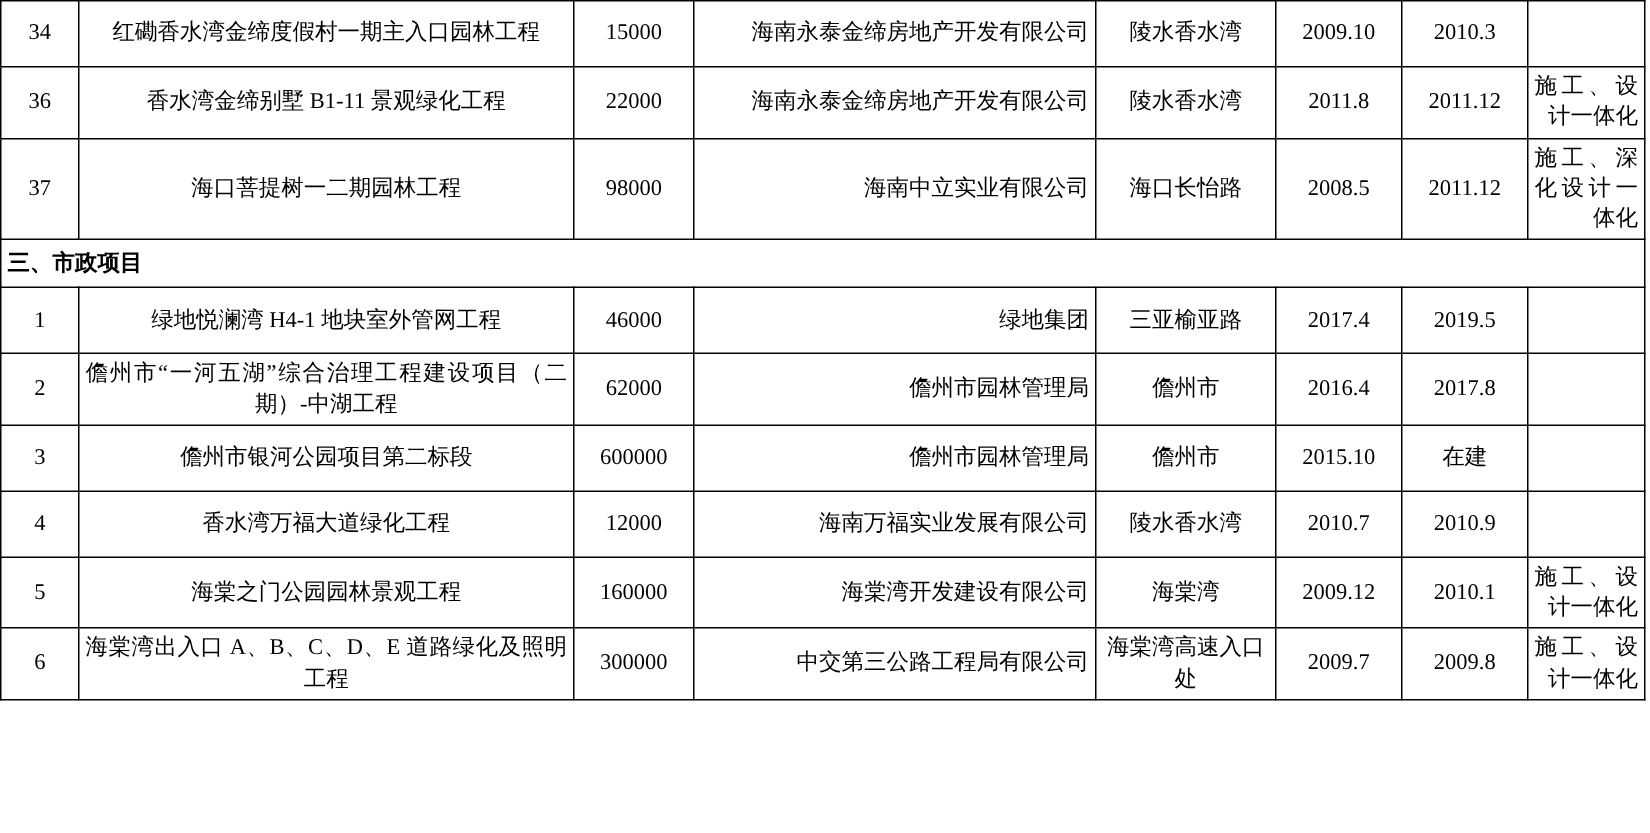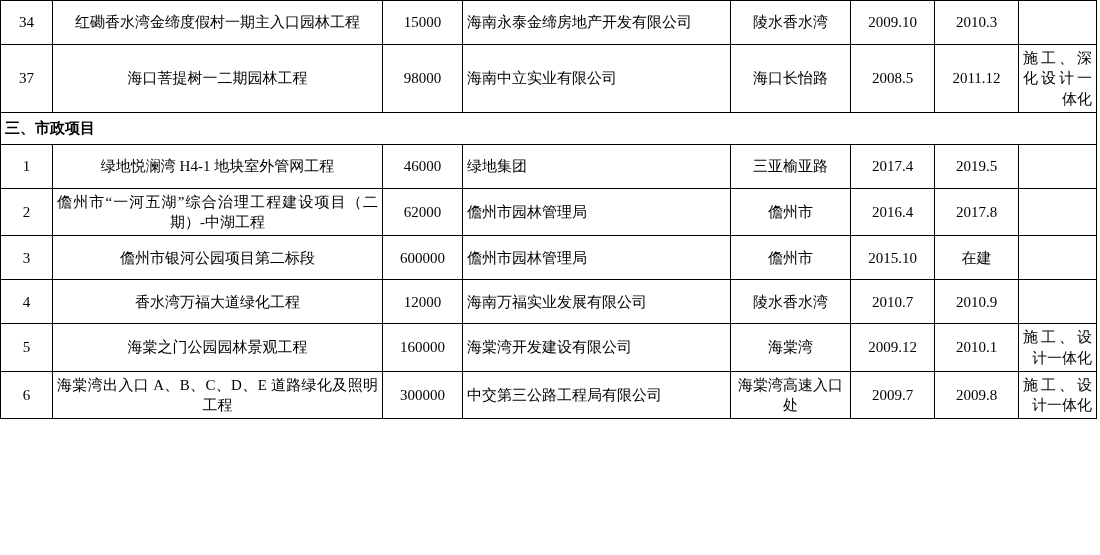--- a/index.html
+++ b/index.html
@@ -43,21 +43,21 @@
   }
   .cell-name {
     text-align: center;
     font-family: Liberation Serif, serif;
   }
   .cell-name.two-line {
     text-align: justify;
     text-align-last: center;
   }
   .cell-amt   { text-align: center; }
-  .cell-owner { text-align: left; }
+  .cell-owner { text-align: right; }
   .cell-loc   { text-align: center; margin-left: 38px; }
   .cell-date  { text-align: center; margin-top: 15px; }
   .cell-note  {
     font-size: 11px;
     text-align: justify;
     text-align-last: right;
     line-height: 1.3;
     padding: 2px 3px;
   }
   .section-row td {
@@ -92,20 +92,30 @@
       <td class="cell-name two-line">红磡香水湾金缔度假村一期主入口园林工程</td>
       <td class="cell-amt">15000</td>
       <td class="cell-owner">海南永泰金缔房地产开发有限公司</td>
       <td class="cell-loc">陵水香水湾</td>
       <td class="cell-date">2009.10</td>
       <td class="cell-date">2010.3</td>
       <td class="cell-note"></td>
     </tr>
 
 
+    <tr class="r-tall">
+      <td class="cell-no">36</td>
+      <td class="cell-name">香水湾金缔别墅 B1-11 景观绿化工程</td>
+      <td class="cell-amt">22000</td>
+      <td class="cell-owner">海南永泰金缔房地产开发有限公司</td>
+      <td class="cell-loc">陵水香水湾</td>
+      <td class="cell-date">2011.8</td>
+      <td class="cell-date">2011.12</td>
+      <td class="cell-note">施工、设计一体化</td>
+    </tr>
 
     <tr class="r-tall">
       <td class="cell-no">37</td>
       <td class="cell-name">海口菩提树一二期园林工程</td>
       <td class="cell-amt">98000</td>
       <td class="cell-owner">海南中立实业有限公司</td>
       <td class="cell-loc">海口长怡路</td>
       <td class="cell-date">2008.5</td>
       <td class="cell-date">2011.12</td>
       <td class="cell-note">施工、深化设计一体化</td>

